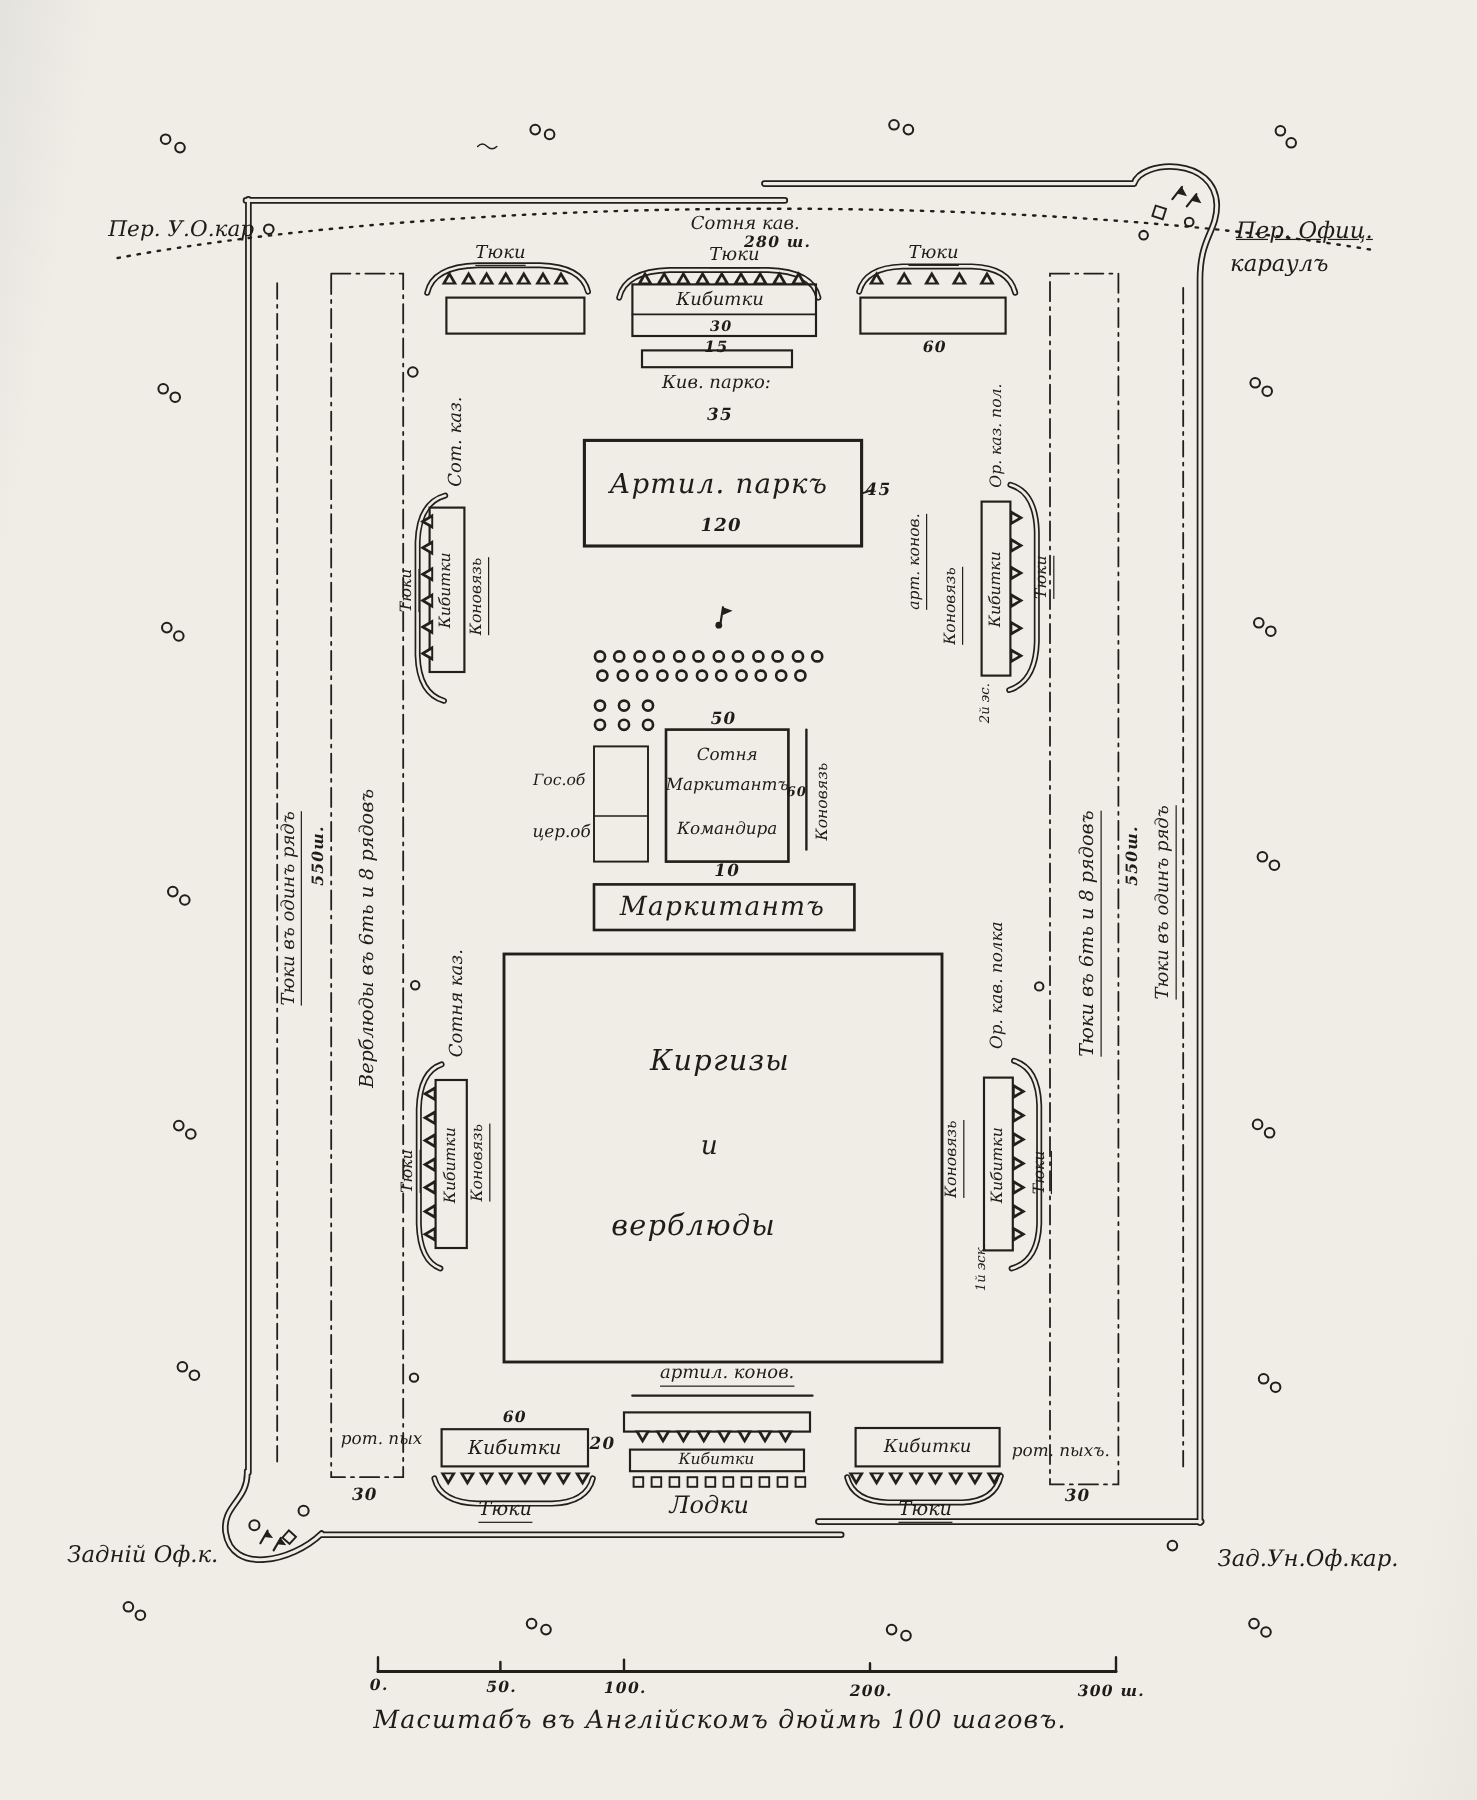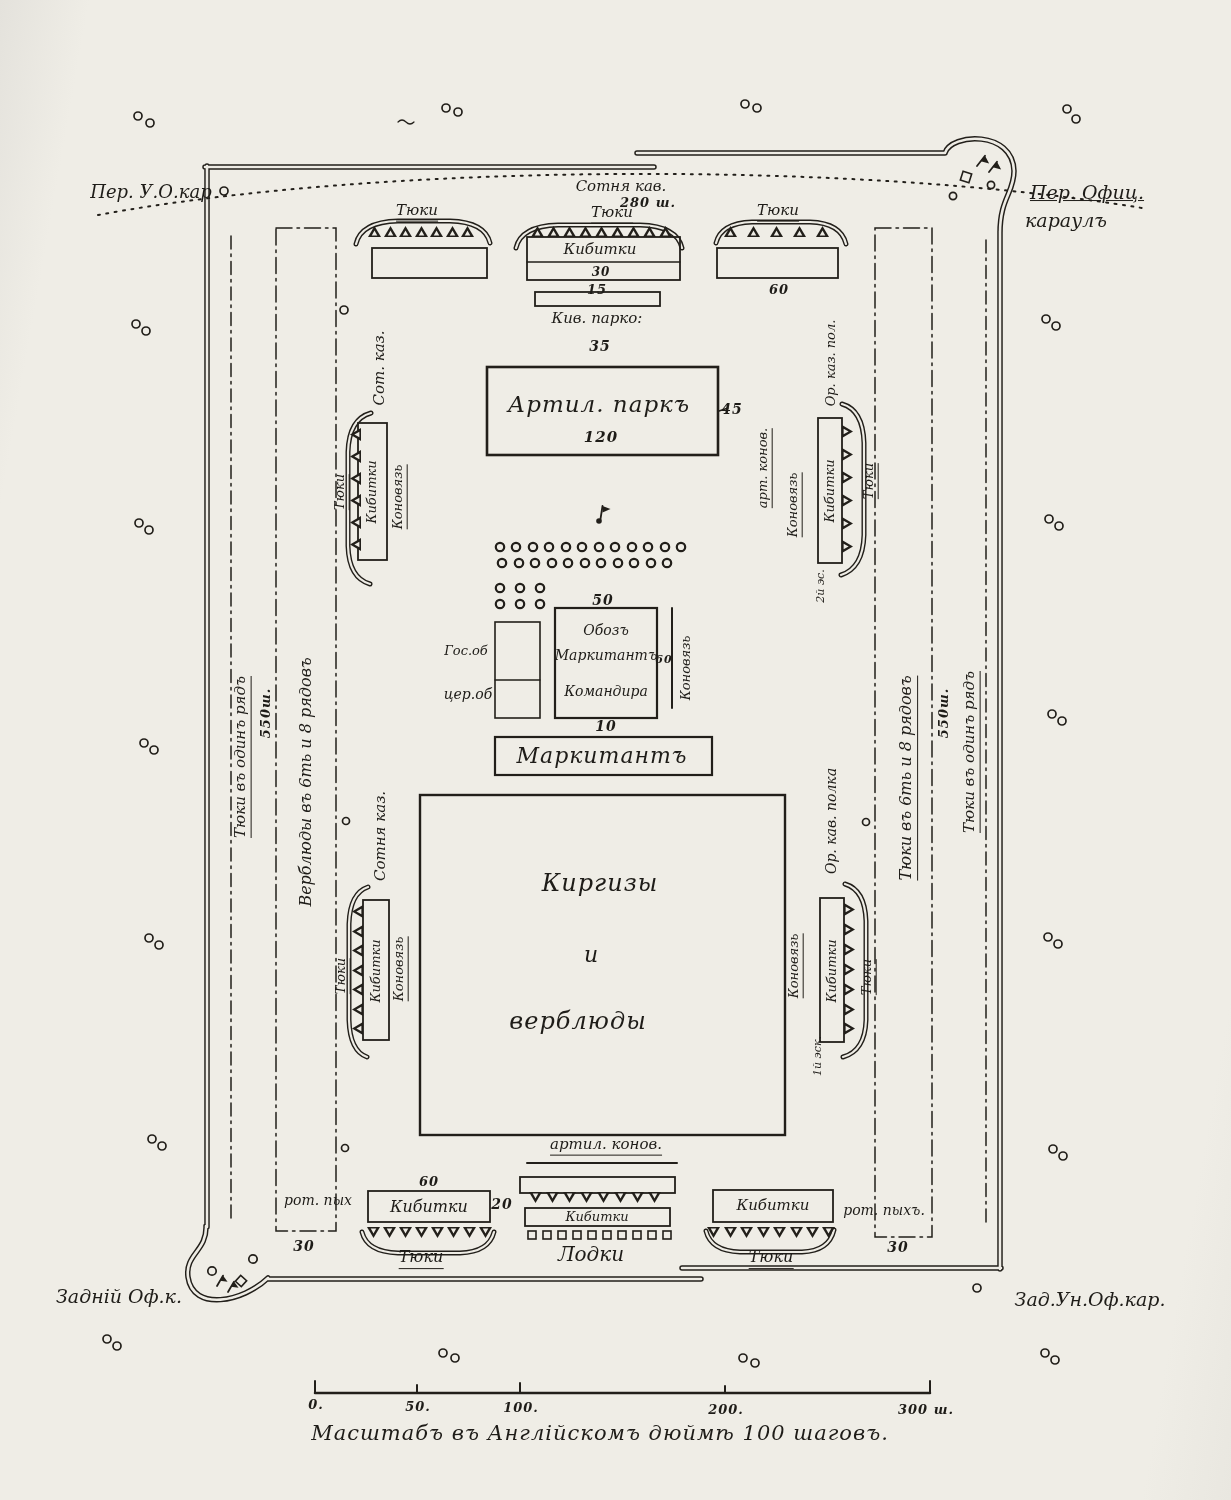--- a/index.html
+++ b/index.html
@@ -356,21 +356,21 @@
   <div class="lbl v" style="left:831px;top:363px;font-size:13px;">Ор. каз. пол.</div>
   <div class="lbl v ul" style="left:764px;top:468px;font-size:13px;">арт. конов.</div>
   <div class="lbl v ul" style="left:794px;top:505px;font-size:13px;">Коновязь</div>
   <div class="lbl v" style="left:830px;top:491px;font-size:13px;">Кибитки</div>
   <div class="lbl v ul" style="left:870px;top:481px;font-size:13px;">Тюки</div>
   <div class="lbl v" style="left:821px;top:586px;font-size:11px;">2й эс.</div>
 
   <div class="lbl num" style="left:603px;top:600px;font-size:14px;">50</div>
   <div class="lbl" style="left:466px;top:651px;font-size:13px;">Гос.об</div>
   <div class="lbl" style="left:468px;top:694px;font-size:14px;text-align:center;">цер.об</div>
-  <div class="lbl" style="left:606px;top:630px;font-size:14px;">Обозъ</div>
+  <div class="lbl" style="left:606px;top:630px;font-size:14px;">Сотня</div>
   <div class="lbl" style="left:606px;top:655px;font-size:14px;">Маркитантъ</div>
   <div class="lbl" style="left:606px;top:650px;font-size:14px;margin-top:41px;">Командира</div>
   <div class="lbl num" style="left:664px;top:660px;font-size:11px;">60</div>
   <div class="lbl num" style="left:606px;top:726px;font-size:14px;">10</div>
   <div class="lbl v" style="left:686px;top:668px;font-size:13px;">Коновязь</div>
   <div class="lbl" style="left:602px;top:756px;font-size:22px;letter-spacing:1px;">Маркитантъ</div>
 
   <div class="lbl" style="left:600px;top:884px;font-size:24px;letter-spacing:1px;">Киргизы</div>
   <div class="lbl" style="left:591px;top:955px;font-size:22px;">и</div>
   <div class="lbl" style="left:578px;top:1022px;font-size:24px;letter-spacing:1px;">верблюды</div>

